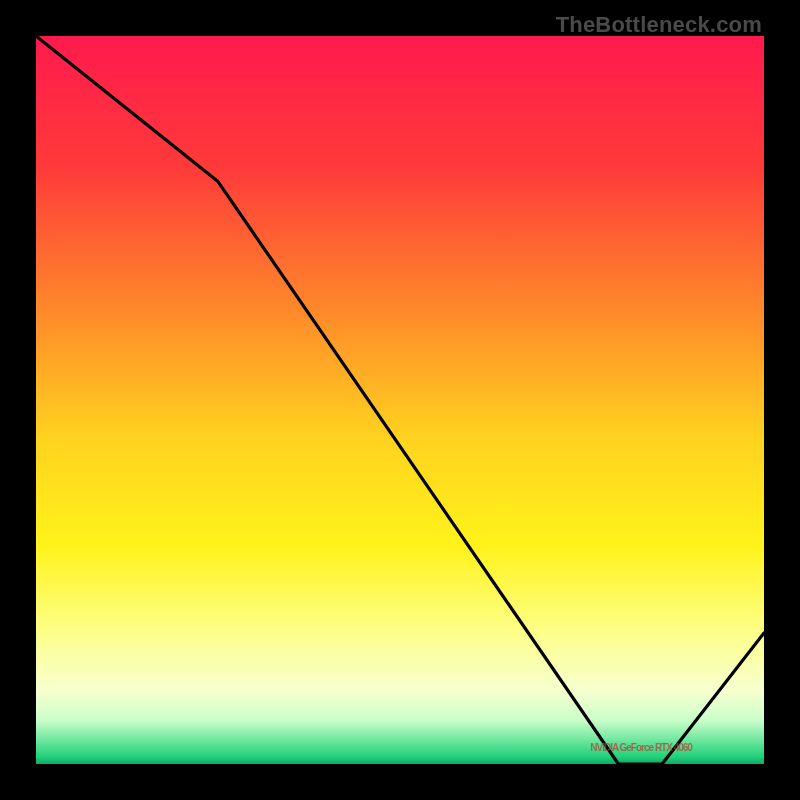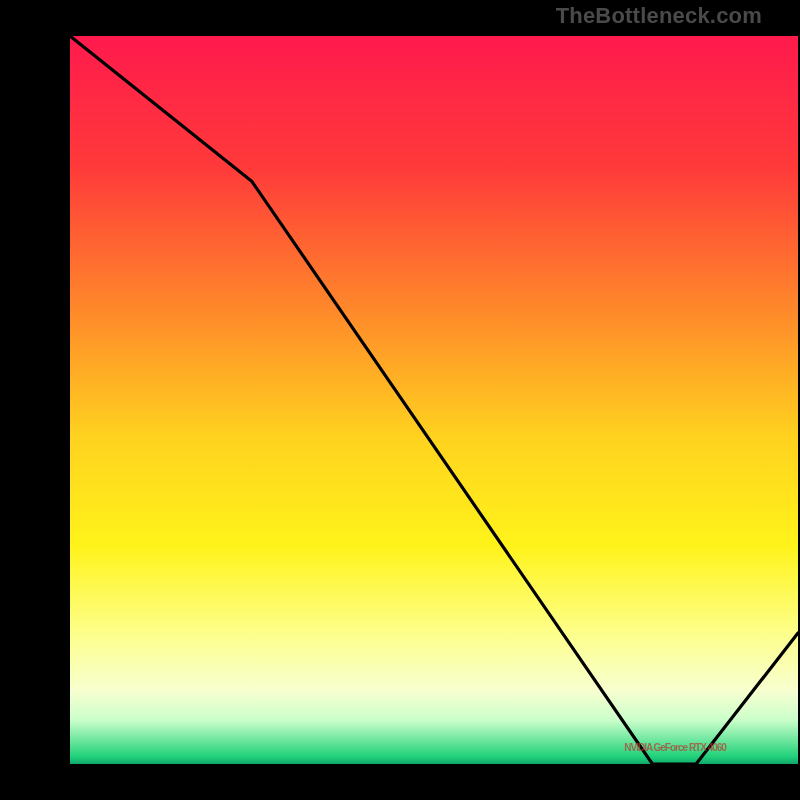--- a/index.html
+++ b/index.html
@@ -22,26 +22,25 @@
       #ff3a3a 18%,
       #ff8a2a 38%,
       #ffd21f 55%,
       #fff31a 70%,
       #fdff8a 82%,
       #f7ffd0 90%,
       #caffca 94%,
       #21d17a 99%,
       #0fa86a 100%
     );
-    margin-left: 34px;
   }
   .watermark {
     position: absolute;
     right: 38px;
-    top: 3px;
+    top: 12px;
     font-family: Arial, Helvetica, sans-serif;
     font-size: 22px;
     font-weight: 600;
     color: #4a4a4a;
     letter-spacing: 0.2px;
     user-select: none;
   }
   .line-svg {
     position: absolute;
     left: 0; top: 0;

